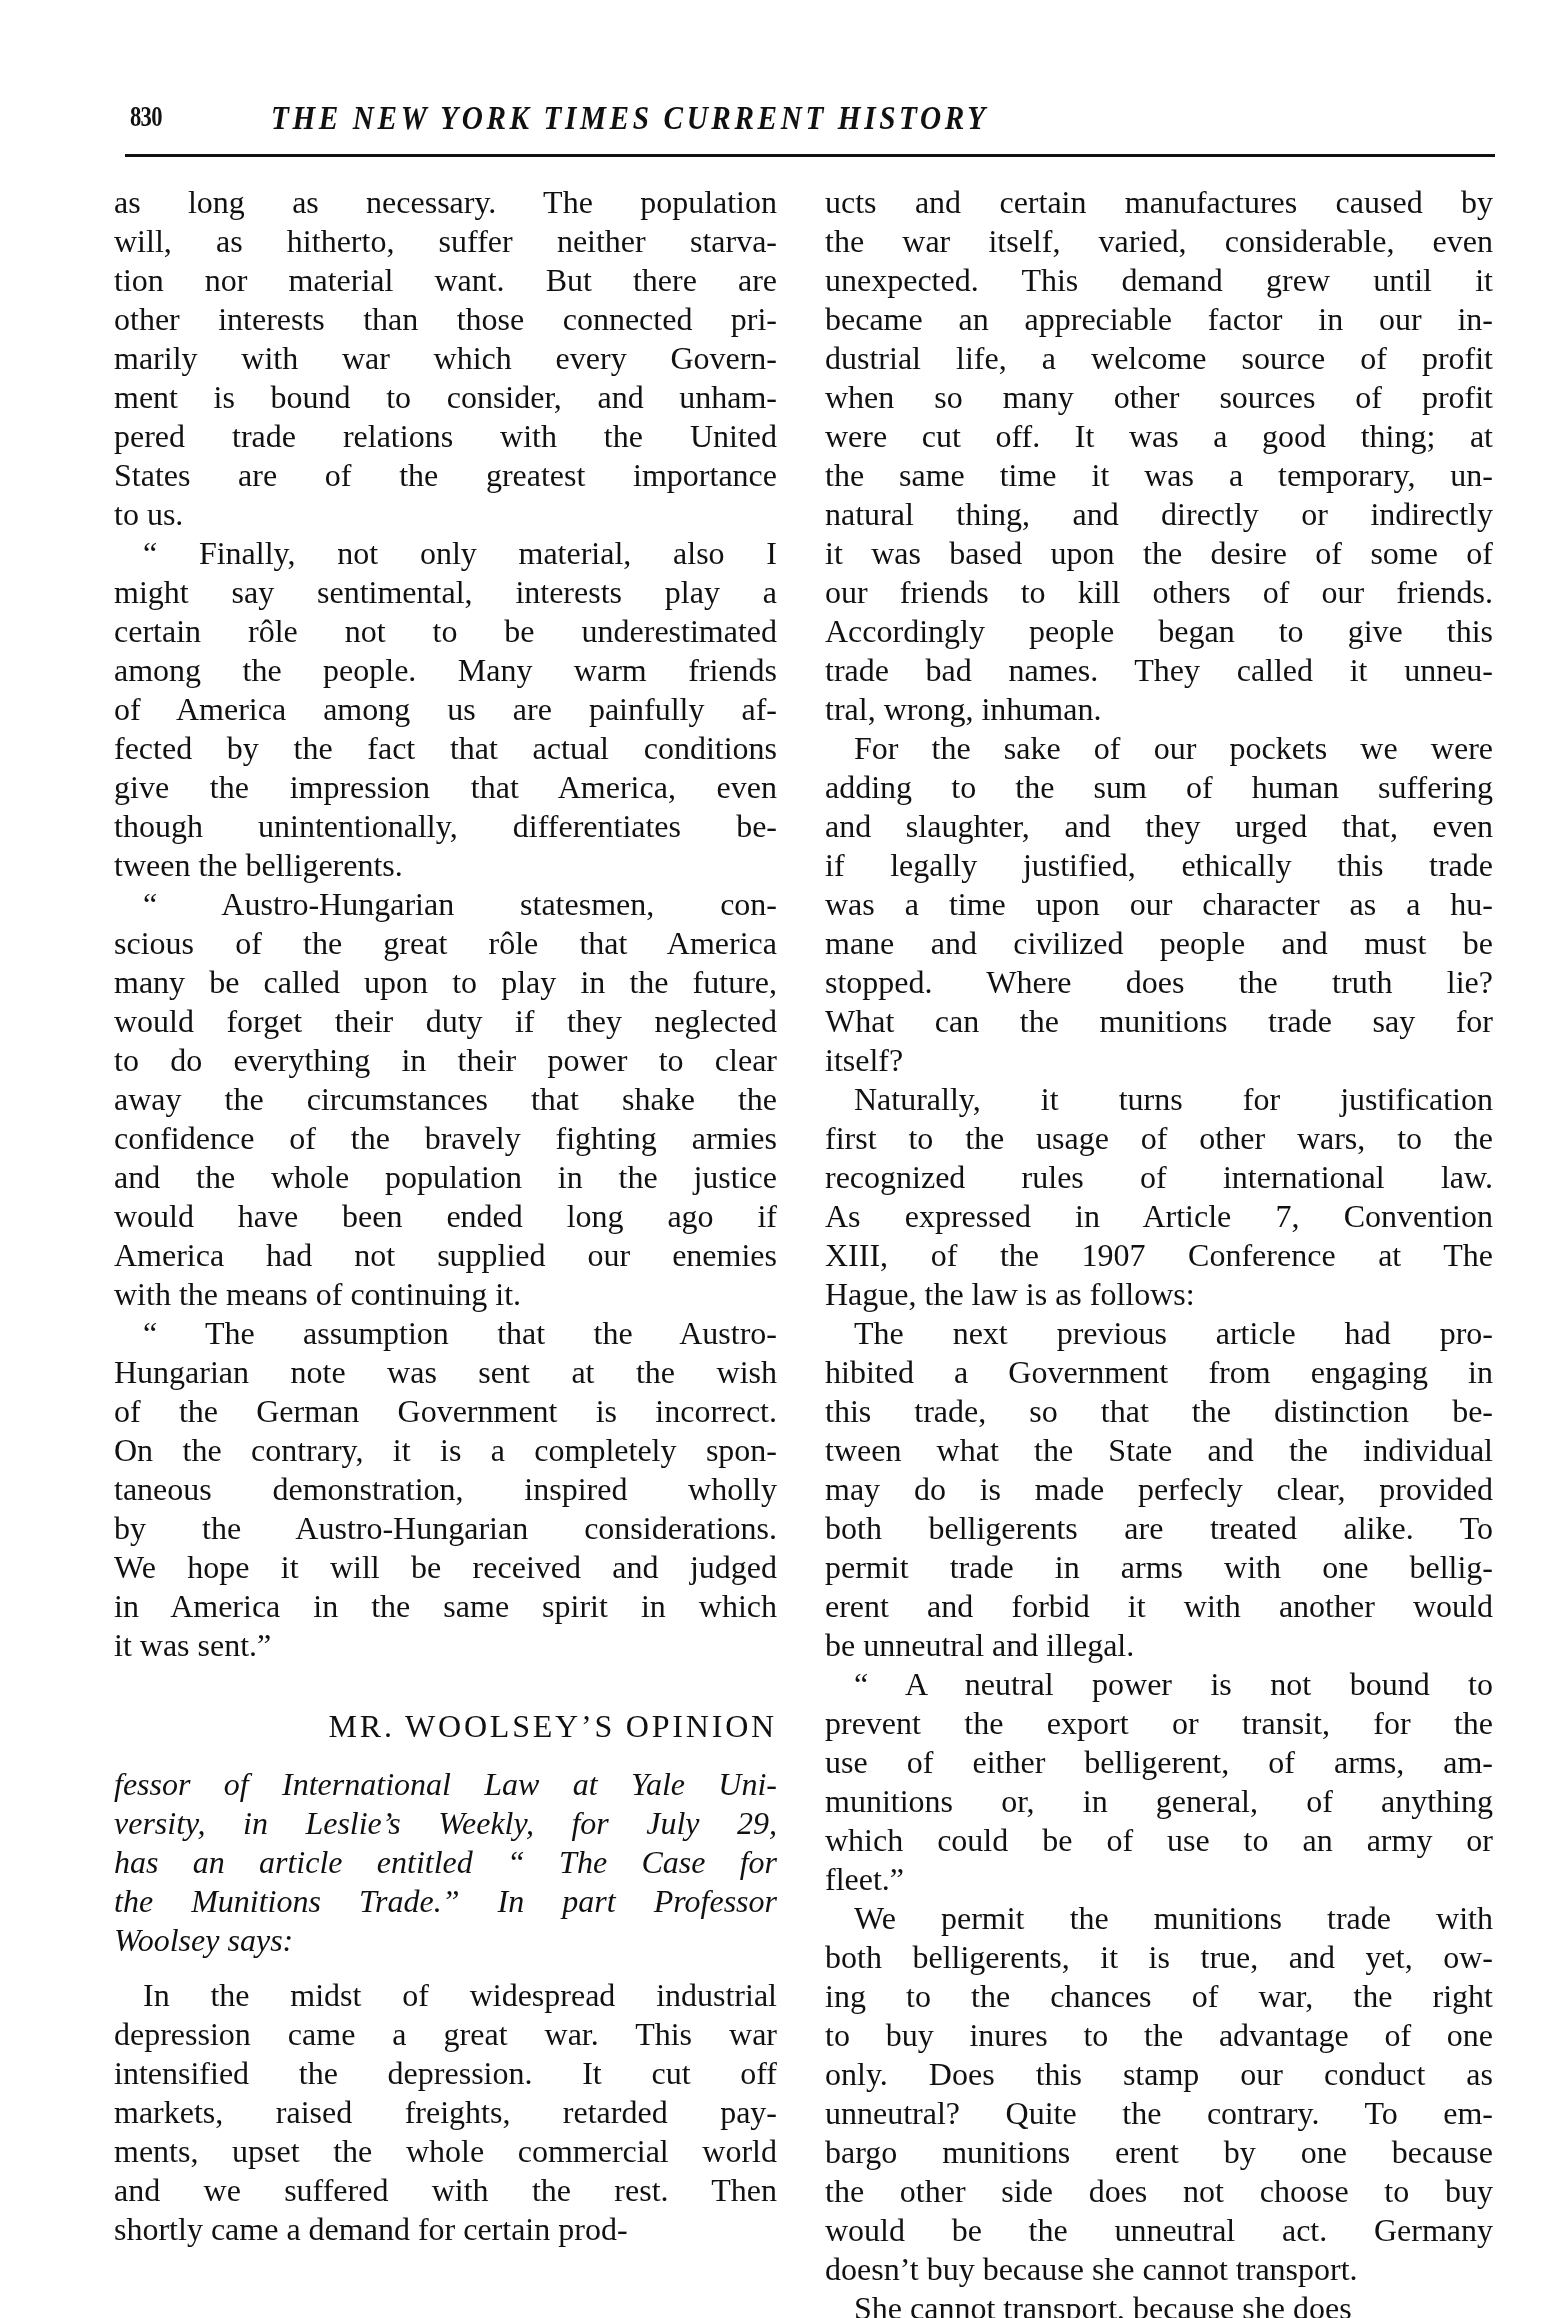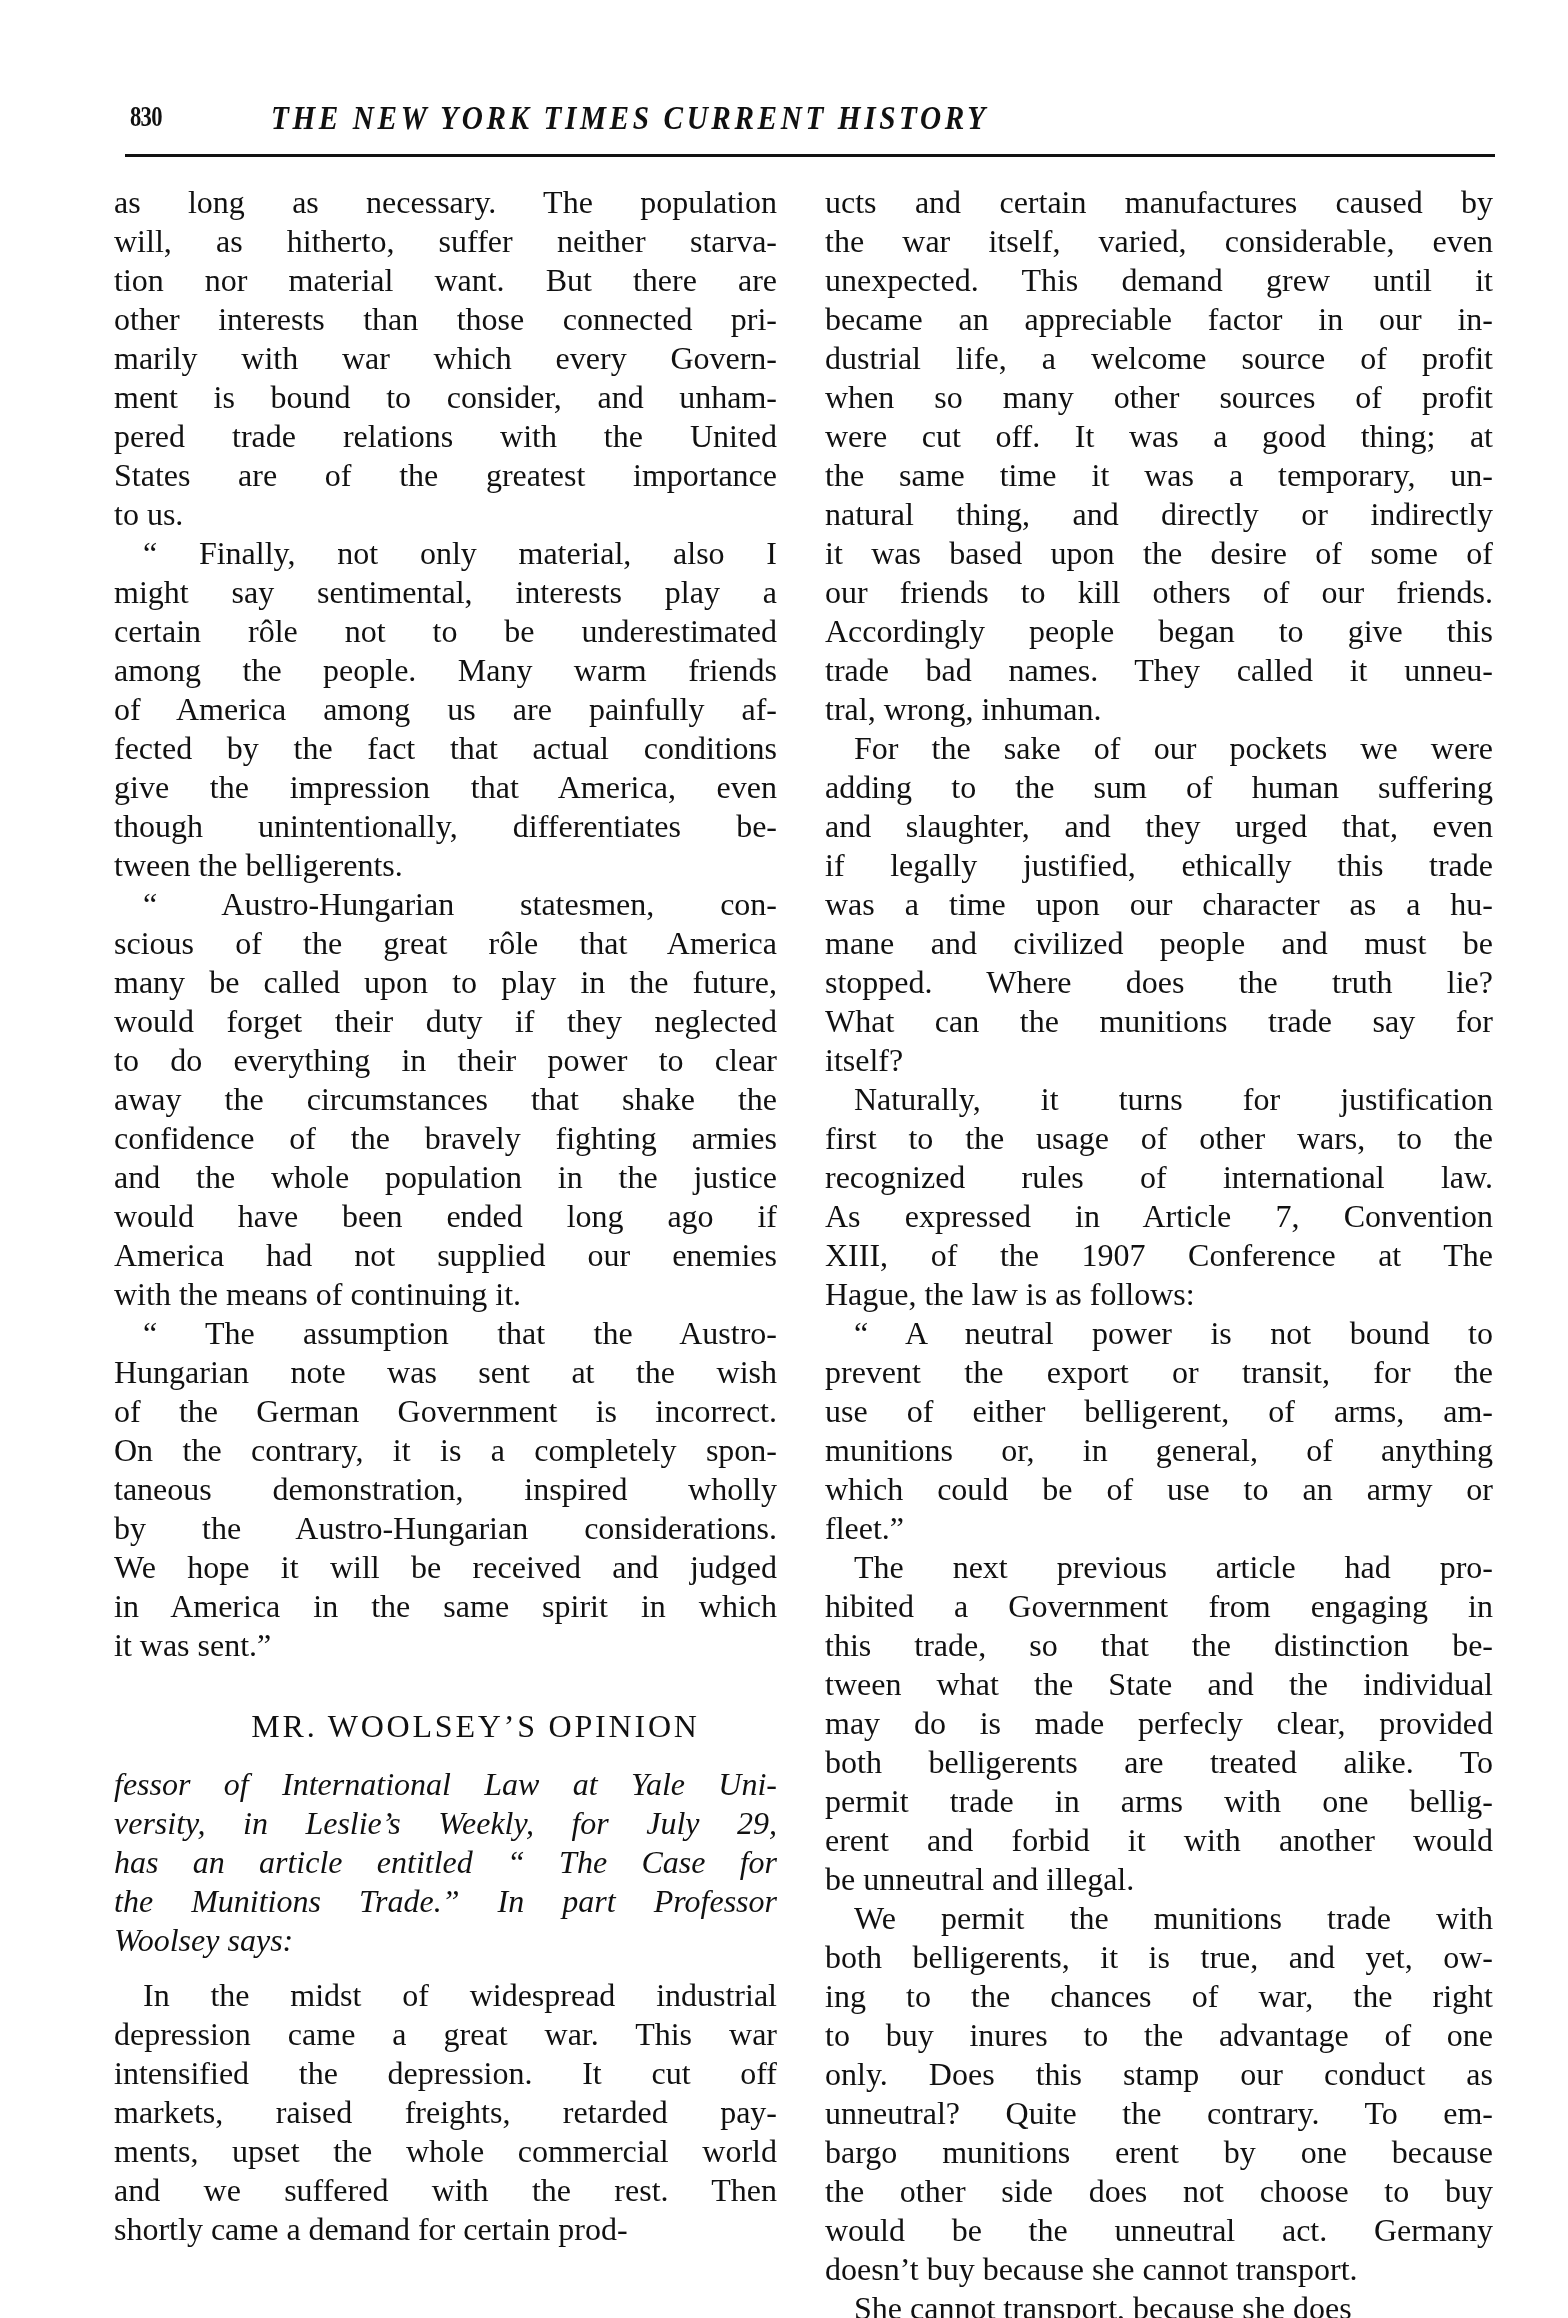--- a/index.html
+++ b/index.html
@@ -74,21 +74,21 @@
     overflow: visible;
   }
   .line.last {
     text-align-last: left;
   }
   .line.indent { padding-left: 29px; }
   .section-heading {
     font-family: "Liberation Serif", serif;
     font-size: 32px;
     letter-spacing: 2.8px;
-    text-align: center;
+    text-align: right;
     padding-left: 60px;
     margin-top: 42px;
     margin-bottom: 18.5px;
     height: 39px;
     white-space: nowrap;
   }
   .intro {
     font-style: italic;
     margin-bottom: 16px;
   }
@@ -205,37 +205,37 @@
       </div>
       <div>
         <span class="line indent">Naturally, it turns for justification</span>
         <span class="line">first to the usage of other wars, to the</span>
         <span class="line">recognized rules of international law.</span>
         <span class="line">As expressed in Article 7, Convention</span>
         <span class="line">XIII, of the 1907 Conference at The</span>
         <span class="line last">Hague, the law is as follows:</span>
       </div>
       <div>
-        <span class="line indent">“ A neutral power is not bound to</span>
-        <span class="line">prevent the export or transit, for the</span>
-        <span class="line">use of either belligerent, of arms, am-</span>
-        <span class="line">munitions or, in general, of anything</span>
-        <span class="line">which could be of use to an army or</span>
-        <span class="line last">fleet.”</span>
-      </div>
-      <div>
         <span class="line indent">The next previous article had pro-</span>
         <span class="line">hibited a Government from engaging in</span>
         <span class="line">this trade, so that the distinction be-</span>
         <span class="line">tween what the State and the individual</span>
         <span class="line">may do is made perfecly clear, provided</span>
         <span class="line">both belligerents are treated alike.  To</span>
         <span class="line">permit trade in arms with one bellig-</span>
         <span class="line">erent and forbid it with another would</span>
         <span class="line last">be unneutral and illegal.</span>
+      </div>
+      <div>
+        <span class="line indent">“ A neutral power is not bound to</span>
+        <span class="line">prevent the export or transit, for the</span>
+        <span class="line">use of either belligerent, of arms, am-</span>
+        <span class="line">munitions or, in general, of anything</span>
+        <span class="line">which could be of use to an army or</span>
+        <span class="line last">fleet.”</span>
       </div>
       <div>
         <span class="line indent">We permit the munitions trade with</span>
         <span class="line">both belligerents, it is true, and yet, ow-</span>
         <span class="line">ing to the chances of war, the right</span>
         <span class="line">to buy inures to the advantage of one</span>
         <span class="line">only.  Does this stamp our conduct as</span>
         <span class="line">unneutral?  Quite the contrary.  To em-</span>
         <span class="line">bargo munitions erent by one because</span>
         <span class="line">the other side does not choose to buy</span>

